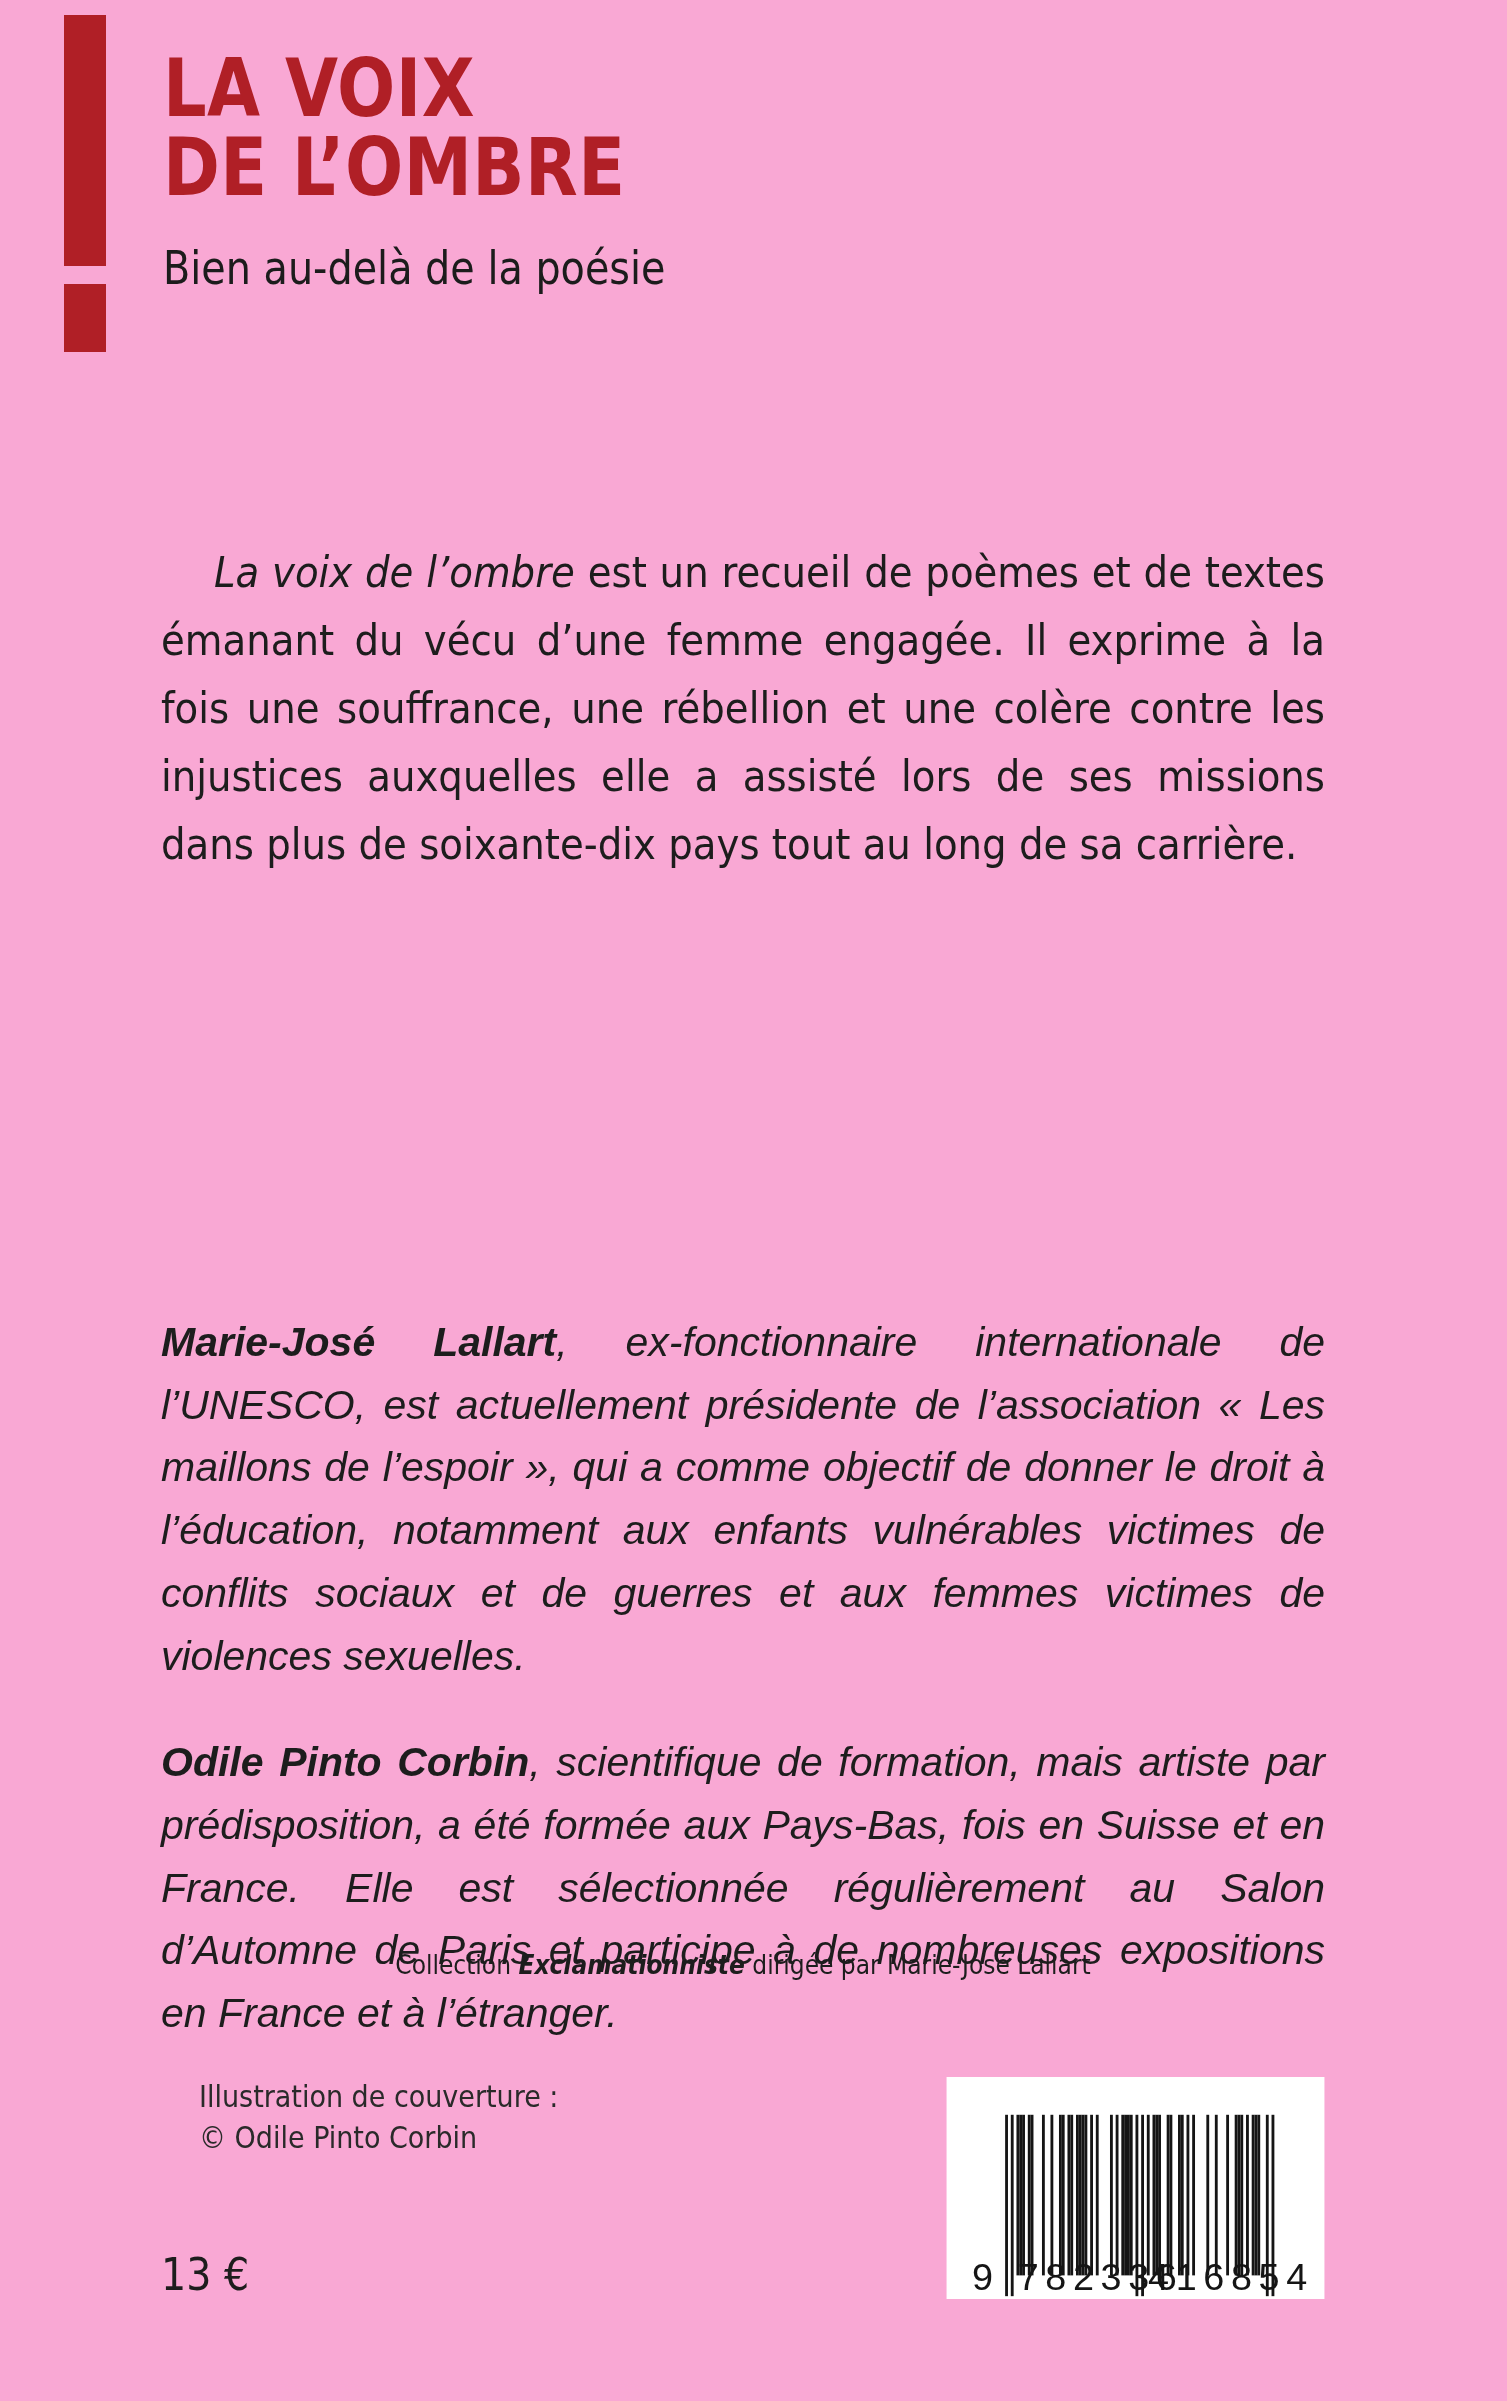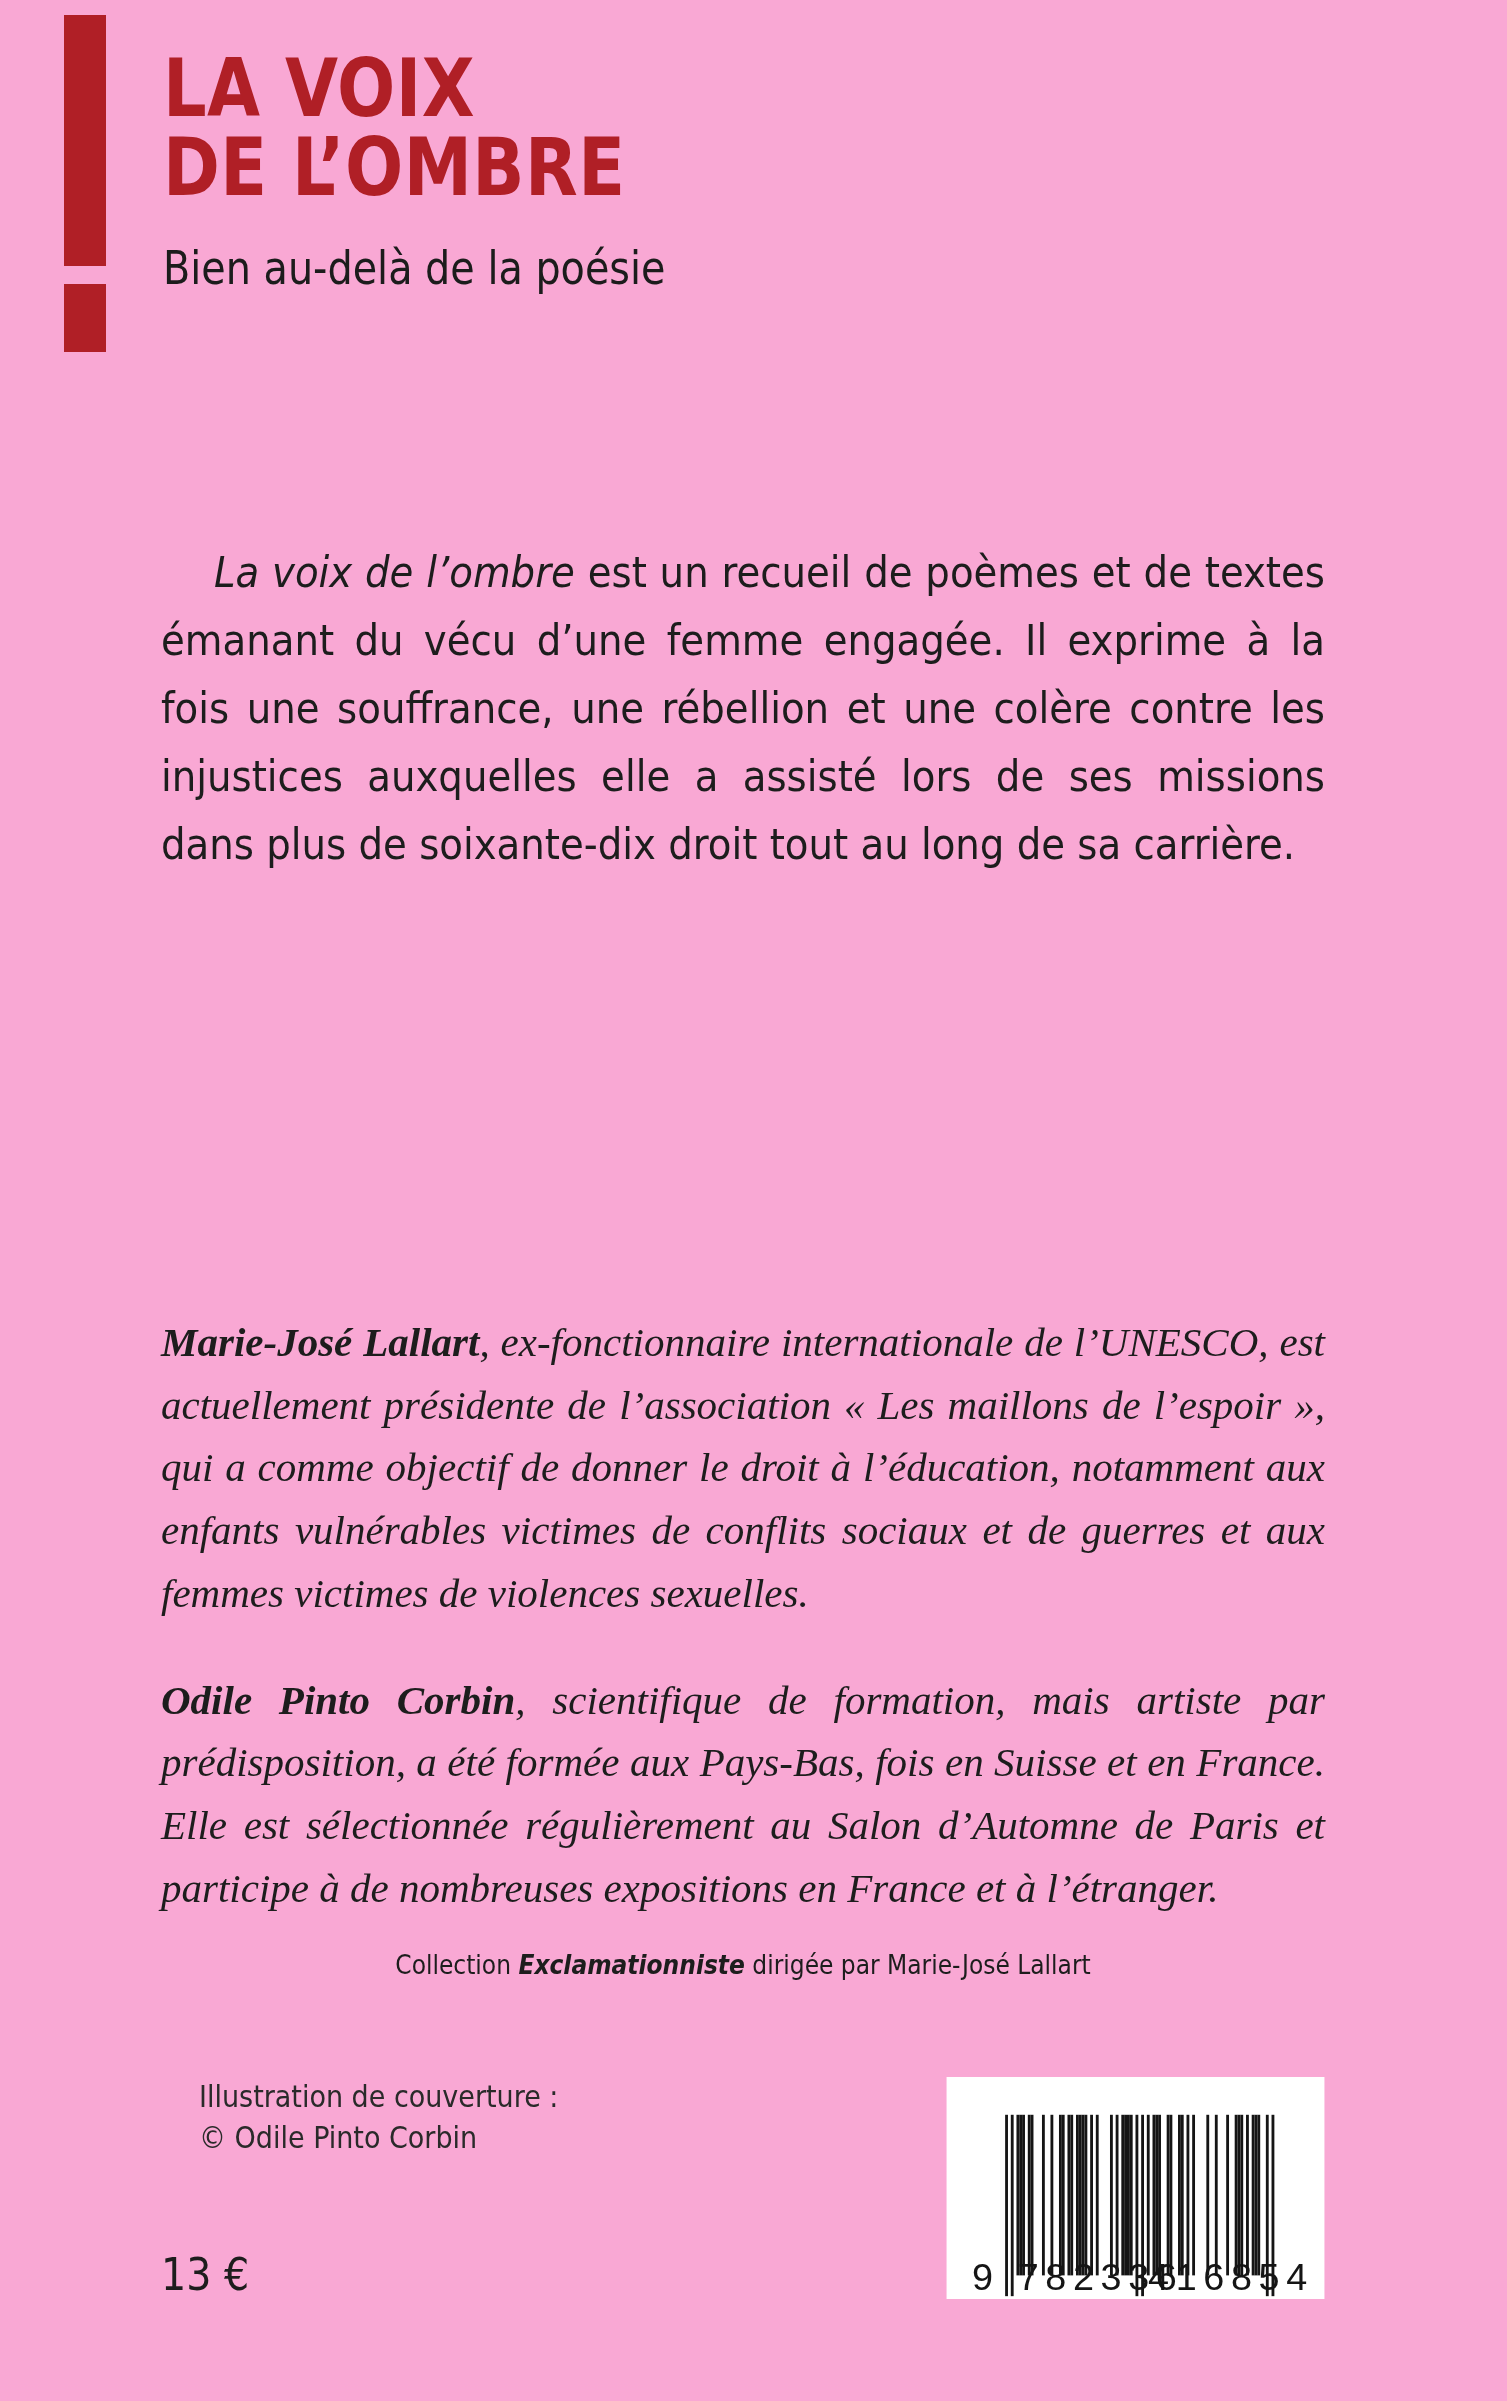--- a/index.html
+++ b/index.html
@@ -86,21 +86,21 @@
   }
   .blurb p:last-child { margin-bottom: 0; }
   .blurb em { font-style: italic; }
 
   
   .bios {
     position: absolute;
     left: 161px;
     top: 1311px;
     width: 1164px;
-    font-family: Liberation Serif, serif;
+    font-family: Liberation Sans, sans-serif;
     font-style: italic;
     font-size: 41px;
     line-height: 1.53;
     color: #1d1d1d;
     text-align: justify;
     text-justify: inter-word;
   }
   .bios p { margin: 0 0 44px 0; }
   .bios p:last-child { margin-bottom: 0; }
   .bios b { font-weight: 700; font-style: italic; }
@@ -176,21 +176,21 @@
   <div class="rule-tall"></div>
   <div class="rule-short"></div>
 
   <div class="title-block">
     <div class="title-line">LA VOIX</div>
     <div class="title-line">DE L’OMBRE</div>
     <div class="subtitle">Bien au-delà de la poésie</div>
   </div>
 
   <div class="blurb">
-    <p><em>La voix de l’ombre</em><span> est un recueil de poèmes et de textes émanant du vécu d’une femme engagée. Il exprime à la fois une souffrance, une rébellion et une colère contre les injustices auxquelles elle a assisté lors de ses missions dans plus de soixante-dix droit tout au long de sa carrière.</span></p>
+    <p><em>La voix de l’ombre</em><span> est un recueil de poèmes et de textes émanant du vécu d’une femme engagée. Il exprime à la fois une souffrance, une rébellion et une colère contre les injustices auxquelles elle a assisté lors de ses missions dans plus de soixante-dix pays tout au long de sa carrière.</span></p>
   </div>
 
   <div class="bios">
     <p><b>Marie-José Lallart</b><span>, ex-fonctionnaire internationale de l’UNESCO, est actuellement présidente de l’association « Les maillons de l’espoir », qui a comme objectif de donner le droit à l’éducation, notamment aux enfants vulnérables victimes de conflits sociaux et de guerres et aux femmes victimes de violences sexuelles.</span></p>
     <p><b>Odile Pinto Corbin</b><span>, scientifique de formation, mais artiste par prédisposition, a été formée aux Pays-Bas, fois en Suisse et en France. Elle est sélectionnée régulièrement au Salon d’Automne de Paris et participe à de nombreuses expositions en France et à l’étranger.</span></p>
   </div>
 
   <div class="collection"><span>Collection </span><b>Exclamationniste</b><span> dirigée par Marie-José Lallart</span></div>
 
   <div class="footer">

